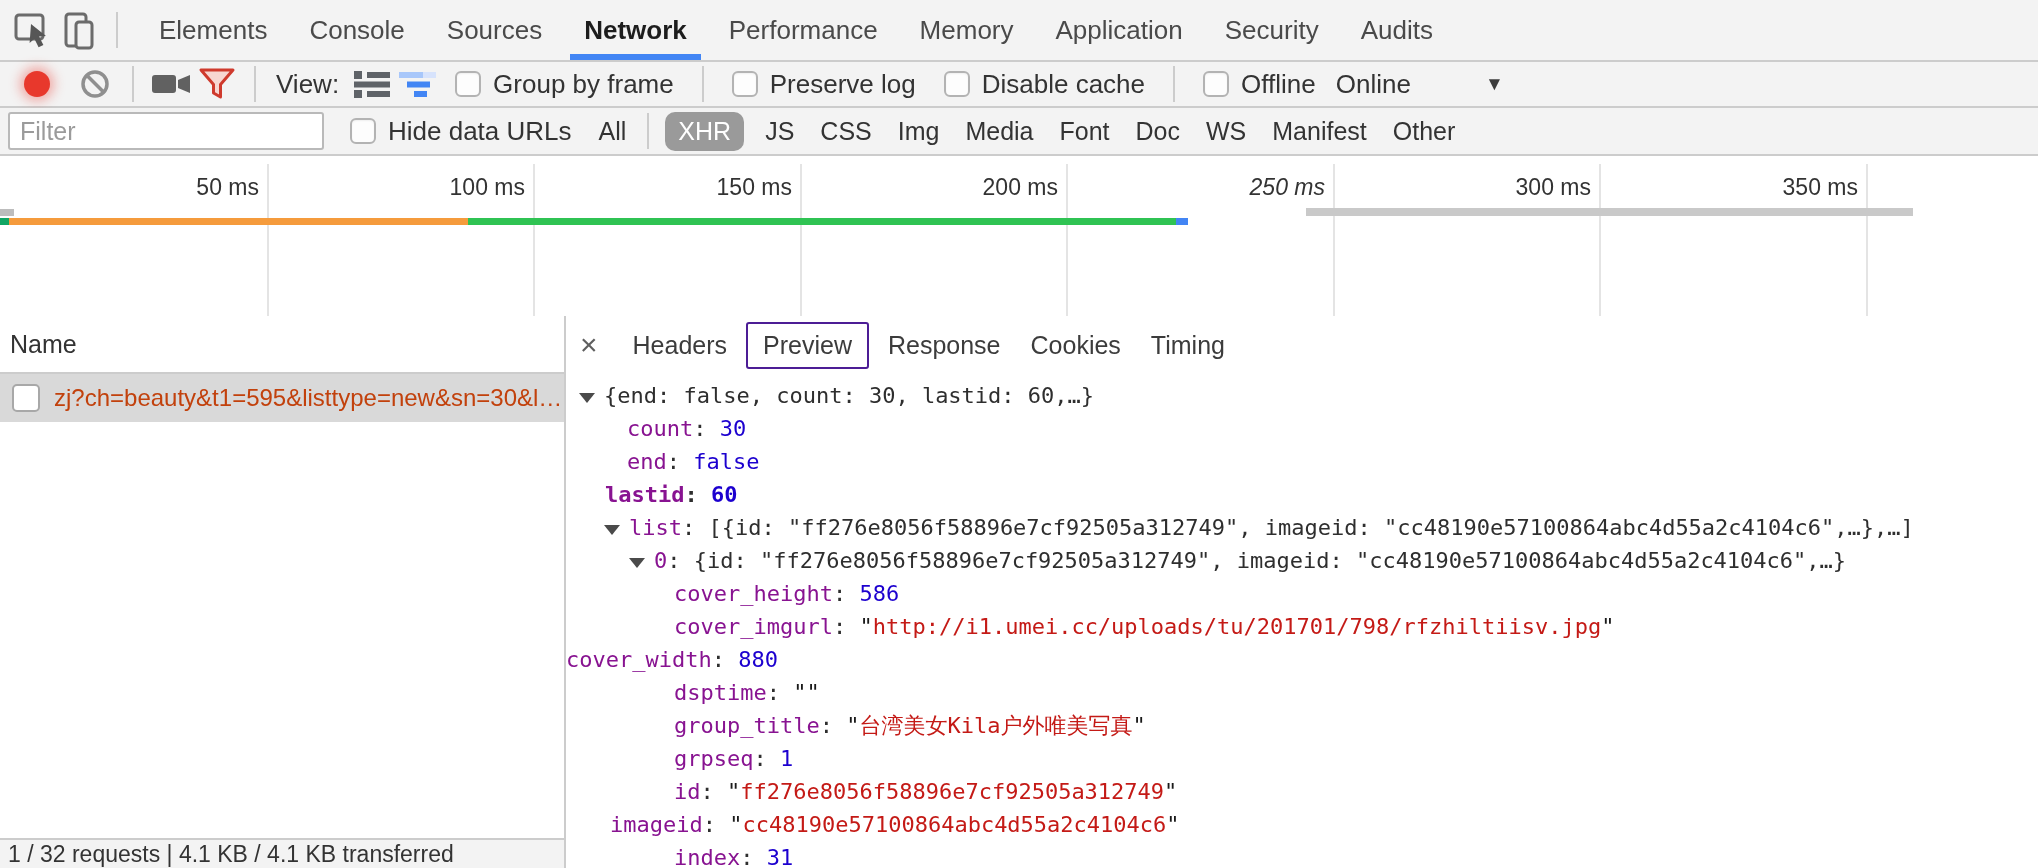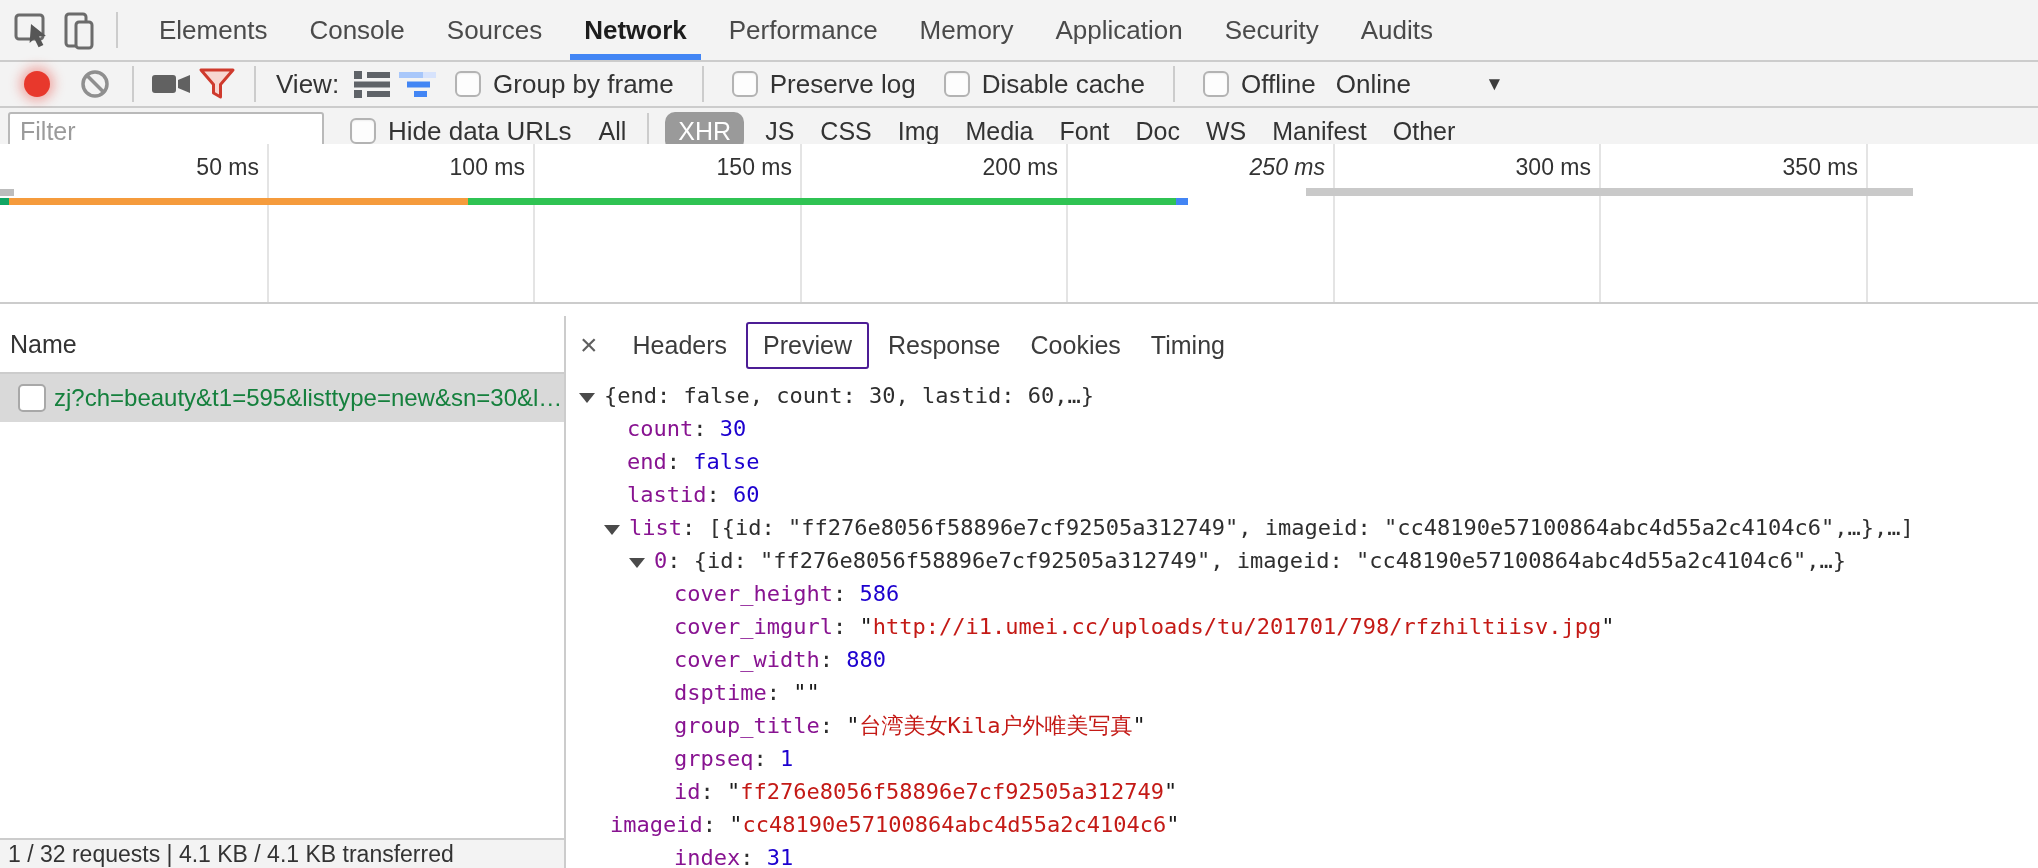--- a/index.html
+++ b/index.html
@@ -32,33 +32,33 @@
   
   .filterbar { position:absolute; left:0; top:108px; width:100%; height:48px; background:#f3f3f3;
                border-bottom:2px solid #ccc; display:flex; align-items:center; padding-left:8px; }
   .filter-input { width:316px; height:38px; border:2px solid #b9b9b9; border-radius:3px; background:#fff;
                   font-size:25px; padding:0 10px; color:#333; font-family:"Liberation Sans",sans-serif; }
   .filter-input::placeholder { color:#9b9b9b; }
   .ftype { margin:0 13px; font-size:25px; color:#333; white-space:nowrap; }
   .ftype.selected { background:var(--pill_bg); color:#fff; border-radius:10px; padding:5px 13px; margin:0 8px; }
 
   
-  .overview { position:absolute; left:0; top:144px; width:100%; height:160px; background:#fff;
+  .overview { position:absolute; left:0; top:164px; width:100%; height:160px; background:#fff;
               border-bottom:2px solid #ccc; overflow:hidden; }
   .grid { position:absolute; top:0; bottom:0; width:2px; background:#e4e4e4; }
   .tick-label { position:absolute; top:10px; width:150px; text-align:right; font-size:23px; color:#333; }
   .obar { position:absolute; }
 
   
   .main { position:absolute; left:0; top:316px; width:100%; bottom:0; display:flex; }
   .left { position:relative; width:566px; flex:none; border-right:2px solid #ccc; background:#fff; }
   .left-header { height:58px; border-bottom:2px solid #ccc; display:flex; align-items:center;
                  padding-left:10px; font-size:25px; color:#333; }
-  .request-row { height:48px; background:#d9d9d9; display:flex; align-items:center; gap:8px;
-                 padding-left:18px; font-size:24px; color:#15803d; white-space:nowrap; overflow:hidden; }
+  .request-row { height:48px; background:#d9d9d9; display:flex; align-items:center; gap:14px;
+                 padding-left:12px; font-size:24px; color:#c2410c; white-space:nowrap; overflow:hidden; }
   .row-cb { width:28px; height:28px; background:#fff; border:2px solid #a8a8a8; border-radius:5px; flex:none; }
   .status { position:absolute; left:0; right:0; bottom:0; height:30px; background:#f3f3f3;
             border-top:2px solid #ccc; display:flex; align-items:center; padding-left:8px;
             font-size:23px; color:#333; }
 
   .right { position:relative; flex:1; background:#fff; overflow:hidden; }
   .detail-tabs { height:58px; display:flex; align-items:center; padding-left:14px; font-size:25px; color:#3c3c3c; }
   .dclose { font-size:30px; color:#5f5f5f; margin-right:20px; line-height:1; }
   .dtab { margin:0 15px; white-space:nowrap; }
   .dtab.selected { border:2px solid #4c1d95; background:#fff; border-radius:3px; padding:7px 15px; margin:0 4px; }
@@ -237,26 +237,26 @@
             <span class="dtab selected">Preview</span>
             <span class="dtab">Response</span>
             <span class="dtab">Cookies</span>
             <span class="dtab">Timing</span>
           </span>
       </div>
       <div class="preview" id="preview-tree">
           <div class="trow" style="padding-left: 13px;"><span class="disc"></span><span class="sp">{end: false, count: 30, lastid: 60,…}</span></div>
           <div class="trow" style="padding-left: 61px;"><span class="sk">count</span><span class="sp">: </span><span class="sn">30</span></div>
           <div class="trow" style="padding-left: 61px;"><span class="sk">end</span><span class="sp">: </span><span class="sn">false</span></div>
-          <div class="trow" style="padding-left: 61px;"><span class="sk">lastid</span><span class="sp">: </span><span class="sn">60</span></div>
+          <div class="trow" style="padding-left: 39px; font-weight: bold;"><span class="sk">lastid</span><span class="sp">: </span><span class="sn">60</span></div>
           <div class="trow" style="padding-left: 38px;"><span class="disc"></span><span class="sk">list</span><span class="sp">: </span><span class="sp">[{id: "ff276e8056f58896e7cf92505a312749", imageid: "cc48190e57100864abc4d55a2c4104c6",…},…]</span></div>
           <div class="trow" style="padding-left: 63px;"><span class="disc"></span><span class="sk">0</span><span class="sp">: </span><span class="sp">{id: "ff276e8056f58896e7cf92505a312749", imageid: "cc48190e57100864abc4d55a2c4104c6",…}</span></div>
           <div class="trow" style="padding-left: 108px;"><span class="sk">cover_height</span><span class="sp">: </span><span class="sn">586</span></div>
           <div class="trow" style="padding-left: 108px;"><span class="sk">cover_imgurl</span><span class="sp">: </span><span class="sq">"</span><span class="ss">http://i1.umei.cc/uploads/tu/201701/798/rfzhiltiisv.jpg</span><span class="sq">"</span></div>
-          <div class="trow" style="padding-left: 108px;"><span class="sk">cover_width</span><span class="sp">: </span><span class="sn">880</span></div>
+          <div class="trow" style=""><span class="sk">cover_width</span><span class="sp">: </span><span class="sn">880</span></div>
           <div class="trow" style="padding-left: 108px;"><span class="sk">dsptime</span><span class="sp">: </span><span class="sq">"</span><span class="ss"></span><span class="sq">"</span></div>
           <div class="trow" style="padding-left: 108px;"><span class="sk">group_title</span><span class="sp">: </span><span class="sq">"</span><span class="ss">台湾美女Kila户外唯美写真</span><span class="sq">"</span></div>
           <div class="trow" style="padding-left: 108px;"><span class="sk">grpseq</span><span class="sp">: </span><span class="sn">1</span></div>
           <div class="trow" style="padding-left: 108px;"><span class="sk">id</span><span class="sp">: </span><span class="sq">"</span><span class="ss">ff276e8056f58896e7cf92505a312749</span><span class="sq">"</span></div>
           <div class="trow" style="padding-left: 44px;"><span class="sk">imageid</span><span class="sp">: </span><span class="sq">"</span><span class="ss">cc48190e57100864abc4d55a2c4104c6</span><span class="sq">"</span></div>
           <div class="trow" style="padding-left: 108px;"><span class="sk">index</span><span class="sp">: </span><span class="sn">31</span></div>
         </div>
     </div>
   </div>
 

